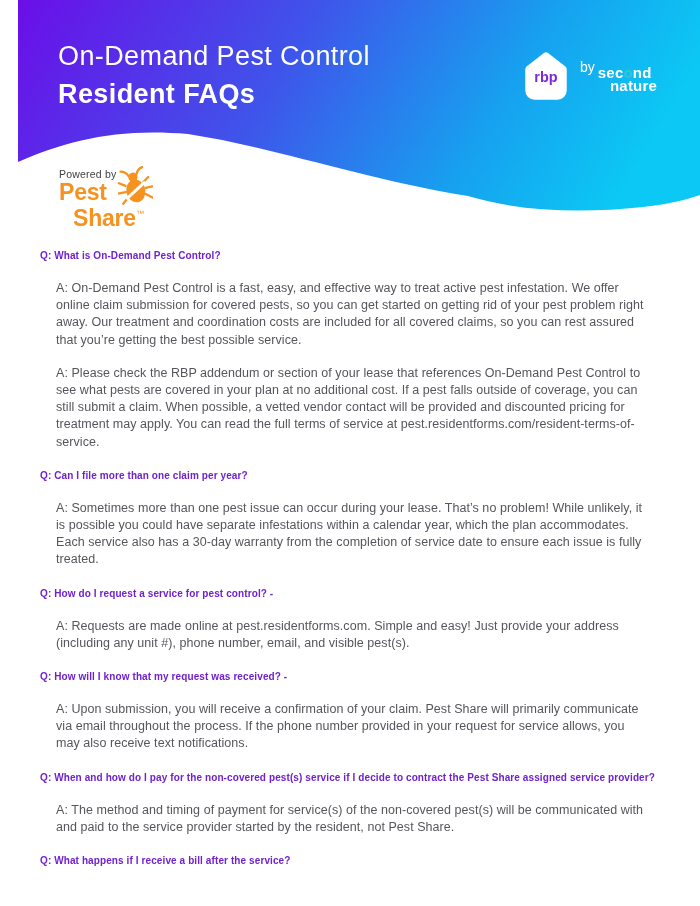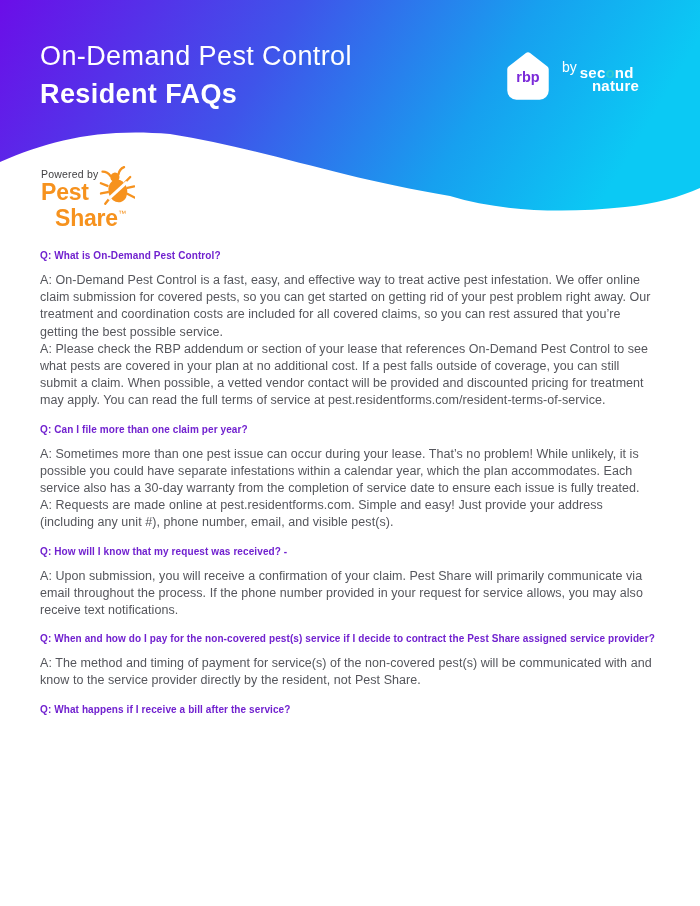--- a/index.html
+++ b/index.html
@@ -3,21 +3,21 @@
 <meta charset="utf-8">
 <style>
   html,body{margin:0;padding:0;}
   body{
     width:700px;height:906px;background:#ffffff;
     font-family:"Liberation Sans", sans-serif;
     -webkit-font-smoothing:antialiased;
     position:relative;overflow:hidden;
   }
   
-  .hero{position:relative;width:580px;height:230px;}
+  .hero{position:relative;width:580px;height:230px;margin-left:18px;}
   .hero .wave{position:absolute;left:0;top:0;}
   .hero-titles{position:absolute;left:40px;top:41px;color:#ffffff;}
   .hero-title1{font-size:27px;font-weight:400;letter-spacing:.4px;line-height:30px;}
   .hero-title2{font-size:27px;font-weight:700;letter-spacing:.4px;line-height:30px;margin-top:8px;}
   
   .rbp-lockup{position:absolute;left:501px;top:49px;display:flex;align-items:center;gap:7px;}
   .sn-text{color:#ffffff;font-weight:700;font-size:15px;line-height:13px;letter-spacing:.2px;}
   .sn-by{font-size:14px;font-weight:400;vertical-align:6px;margin-right:3px;letter-spacing:0;}
   .sn-o{color:#2FC8CF;}
   .sn-line2{margin-left:30px;}
@@ -30,21 +30,21 @@
   .bug{position:absolute;left:58px;top:-16px;}
   
   .faq-list{padding:17px 40px 0 40px;}
   .faq-q{
     color:#7122CF;font-size:10px;font-weight:700;
     line-height:17px;margin:11px 0 8px 0;letter-spacing:.1px;
   }
   .faq-q:first-child{margin-top:0;}
   .faq-a{
     color:#55565C;font-size:12.5px;font-weight:400;
-    line-height:17.2px;margin:0;letter-spacing:.05px;
+    line-height:17.2px;margin:16px;letter-spacing:.05px;
   }
 </style>
 </head>
 <body>
 
 <div class="hero">
   <svg class="wave" width="700" height="230" viewBox="0 0 700 230" preserveAspectRatio="none">
     <defs>
       <linearGradient id="hg" x1="0" y1="0" x2="1" y2="0.18">
         <stop offset="0" stop-color="#6B0EE8"></stop>
@@ -100,19 +100,20 @@
     </div>
   </div>
 </div>
 
 <main class="faq-list" id="faq-list">
     <h3 class="faq-q">Q: What is On-Demand Pest Control?</h3>
     <p class="faq-a">A: On-Demand Pest Control is a fast, easy, and effective way to treat active pest infestation. We offer online claim submission for covered pests, so you can get started on getting rid of your pest problem right away. Our treatment and coordination costs are included for all covered claims, so you can rest assured that you’re getting the best possible service.</p>
     <p class="faq-a">A: Please check the RBP addendum or section of your lease that references On-Demand Pest Control to see what pests are covered in your plan at no additional cost. If a pest falls outside of coverage, you can still submit a claim. When possible, a vetted vendor contact will be provided and discounted pricing for treatment may apply. You can read the full terms of service at pest.residentforms.com/resident-terms-of-service.</p>
     <h3 class="faq-q">Q: Can I file more than one claim per year?</h3>
     <p class="faq-a">A: Sometimes more than one pest issue can occur during your lease. That’s no problem! While unlikely, it is possible you could have separate infestations within a calendar year, which the plan accommodates. Each service also has a 30-day warranty from the completion of service date to ensure each issue is fully treated.</p>
+    <h3 class="faq-q">Q: How do I request a service for pest control? -</h3>
     <p class="faq-a">A: Requests are made online at pest.residentforms.com. Simple and easy! Just provide your address (including any unit #), phone number, email, and visible pest(s).</p>
     <h3 class="faq-q">Q: How will I know that my request was received? -</h3>
     <p class="faq-a">A: Upon submission, you will receive a confirmation of your claim. Pest Share will primarily communicate via email throughout the process. If the phone number provided in your request for service allows, you may also receive text notifications.</p>
     <h3 class="faq-q">Q: When and how do I pay for the non-covered pest(s) service if I decide to contract the Pest Share assigned service provider?</h3>
-    <p class="faq-a">A: The method and timing of payment for service(s) of the non-covered pest(s) will be communicated with and know to the service provider directly by the resident, not Pest Share.</p>
+    <p class="faq-a">A: The method and timing of payment for service(s) of the non-covered pest(s) will be communicated with and paid to the service provider started by the resident, not Pest Share.</p>
     <h3 class="faq-q">Q: What happens if I receive a bill after the service?</h3>
   </main>
 
 </body></html>

